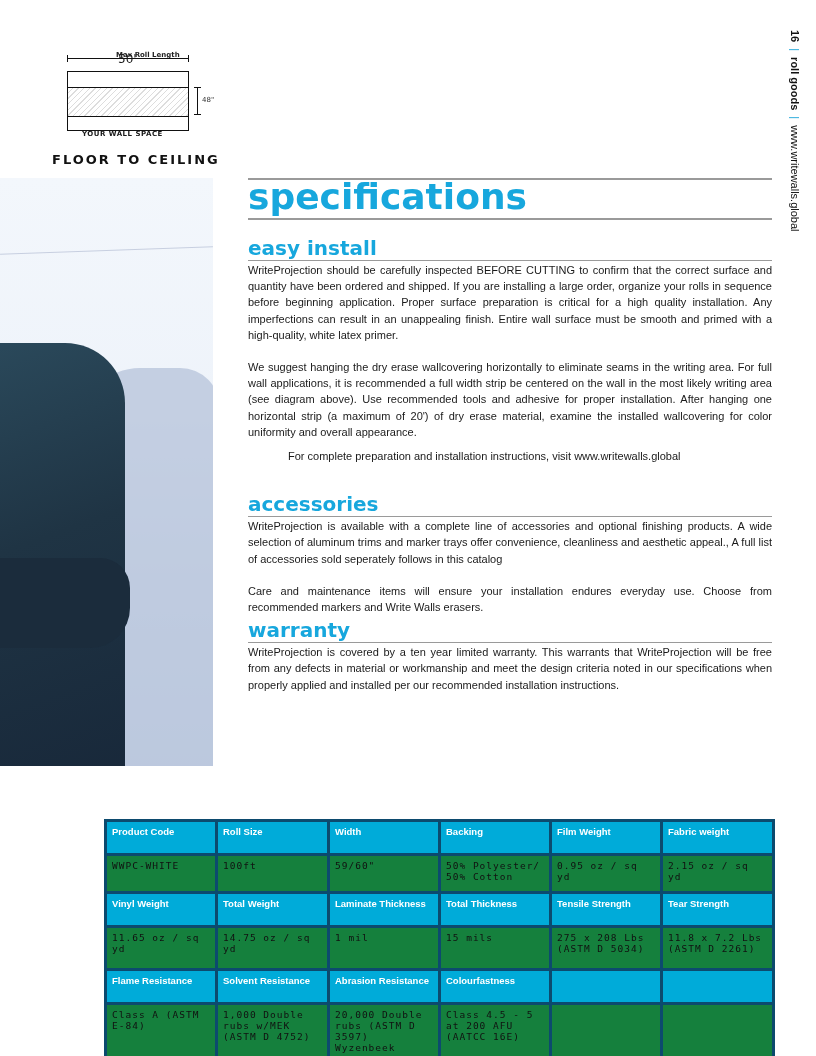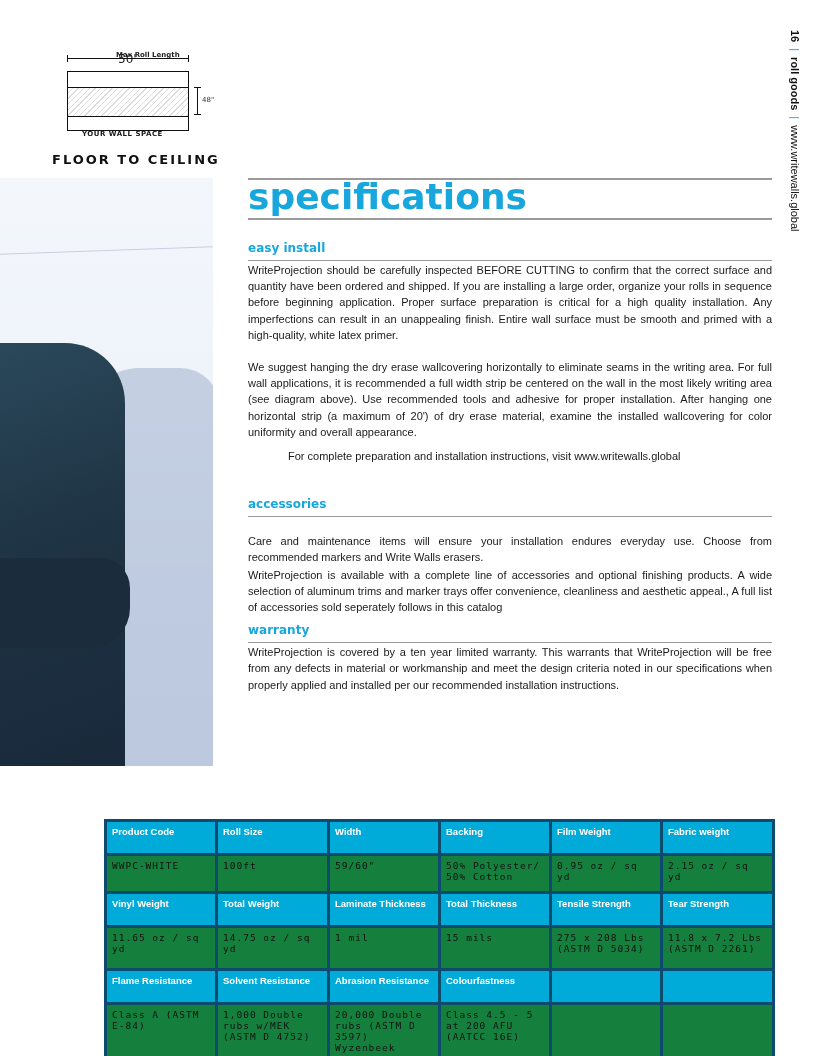--- a/index.html
+++ b/index.html
@@ -38,21 +38,21 @@
   .vhead { position: absolute; left: 783px; top: 30px; width: 20px; height: 230px; }
   .vhead .inner { position: absolute; left: 0; top: 0; transform-origin: 0 0; transform: translate(18px, 0) rotate(90deg); white-space: nowrap; font-size: 11px; font-family: "Liberation Sans", sans-serif; color: #111; }
   .vhead .page { font-weight: bold; }
   .vhead .sec { font-weight: bold; }
   .vhead .bar { color: #1ea6d9; margin: 0 6px; }
 
   
   .content { position: absolute; left: 248px; top: 178px; width: 524px; }
   .rule { height: 0; border-top: 2px solid #9a9a9a; }
   .h1 { font-size: 36px; color: #17a7dd; line-height: 34px; margin: 0; padding: 0 0 4px 0; font-family: "DejaVu Sans", sans-serif; letter-spacing: 0px; }
-  .h2 { font-size: 12px; color: #17a7dd; line-height: 24px; margin: 0; font-family: "DejaVu Sans", sans-serif; }
+  .h2 { font-size: 20px; color: #17a7dd; line-height: 24px; margin: 0; font-family: "DejaVu Sans", sans-serif; }
   .p { font-size: 11px; line-height: 16.2px; margin: 0; text-align: justify; font-family: "Liberation Sans", sans-serif; color: #1a1a1a; }
   .p.left { text-align: left; padding-left: 40px; }
 
   
   .spec-table { position: absolute; left: 104px; top: 819px; width: 668px; border-collapse: collapse; table-layout: fixed; }
   .spec-table td { border: 3px solid #0c4a6e; vertical-align: top; padding: 4px 5px; font-size: 9.5px; line-height: 11px; }
   .spec-table tr.head td { background: #00abd9; color: #ffffff; font-weight: bold; font-size: 9.5px; height: 23px; font-family: "Liberation Sans", sans-serif; }
   .spec-table tr.vals td { background: #15803d; color: #111; font-family: "DejaVu Sans Mono", monospace; letter-spacing: 1px; font-size: 9.5px; }
 </style>
 </head>
@@ -92,22 +92,22 @@
   <div style="height:16px"></div>
   <h2 class="h2">easy install</h2>
   <div class="rule" style="border-top-width:1px"></div>
   <p class="p" style="margin-top:1px">WriteProjection should be carefully inspected BEFORE CUTTING to confirm that the correct surface and quantity have been ordered and shipped. If you are installing a large order, organize your rolls in sequence before beginning application. Proper surface preparation is critical for a high quality installation. Any imperfections can result in an unappealing finish. Entire wall surface must be smooth and primed with a high-quality, white latex primer.</p>
   <p class="p" style="margin-top:16px">We suggest hanging the dry erase wallcovering horizontally to eliminate seams in the writing area. For full wall applications, it is recommended a full width strip be centered on the wall in the most likely writing area (see diagram above). Use recommended tools and adhesive for proper installation. After hanging one horizontal strip (a maximum of 20') of dry erase material, examine the installed wallcovering for color uniformity and overall appearance.</p>
   <p class="p left" style="margin-top:8px">For complete preparation and installation instructions, visit www.writewalls.global</p>
 
   <div style="height:28px"></div>
   <h2 class="h2">accessories</h2>
   <div class="rule" style="border-top-width:1px"></div>
+  <p class="p" style="margin-top:1px">WriteProjection is available with a complete line of accessories and optional finishing products. A wide selection of aluminum trims and marker trays offer convenience, cleanliness and aesthetic appeal., A full list of accessories sold seperately follows in this catalog</p>
   <p class="p" style="margin-top:16px">Care and maintenance items will ensure your installation endures everyday use. Choose from recommended markers and Write Walls erasers.</p>
-  <p class="p" style="margin-top:1px">WriteProjection is available with a complete line of accessories and optional finishing products. A wide selection of aluminum trims and marker trays offer convenience, cleanliness and aesthetic appeal., A full list of accessories sold seperately follows in this catalog</p>
 
   <div style="height:3px"></div>
   <h2 class="h2">warranty</h2>
   <div class="rule" style="border-top-width:1px"></div>
   <p class="p" style="margin-top:1px">WriteProjection is covered by a ten year limited warranty. This warrants that WriteProjection will be free from any defects in material or workmanship and meet the design criteria noted in our specifications when properly applied and installed per our recommended installation instructions.</p>
 </div>
 
 <table class="spec-table">
   <colgroup>
     <col style="width:111px">

